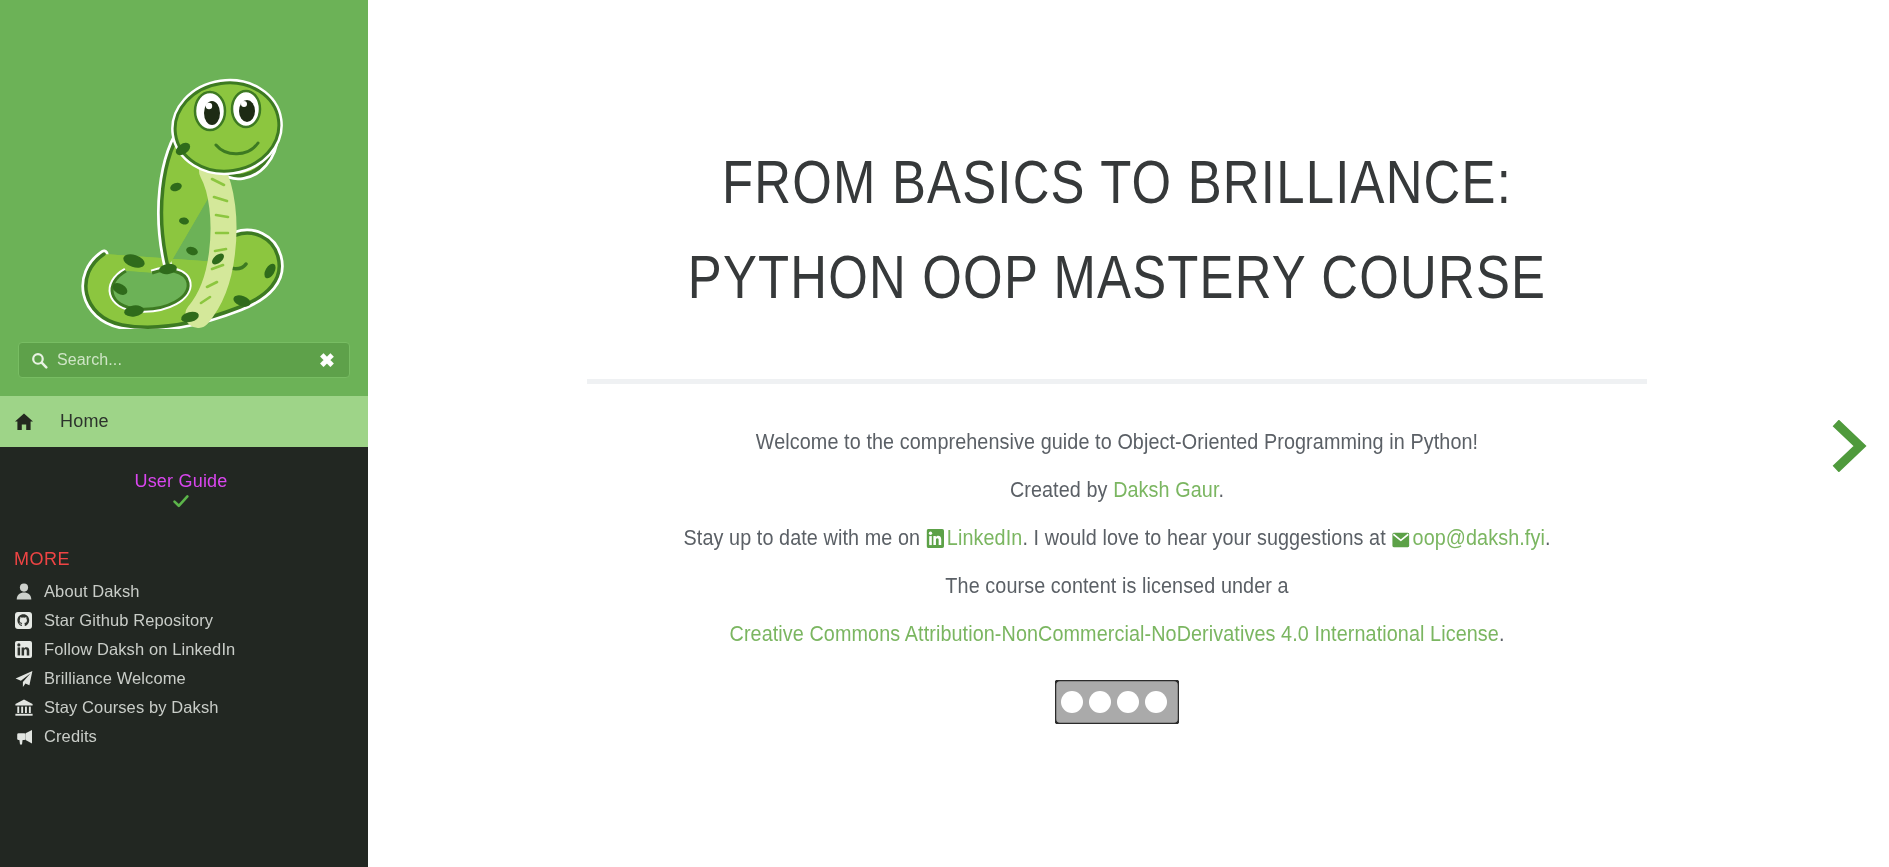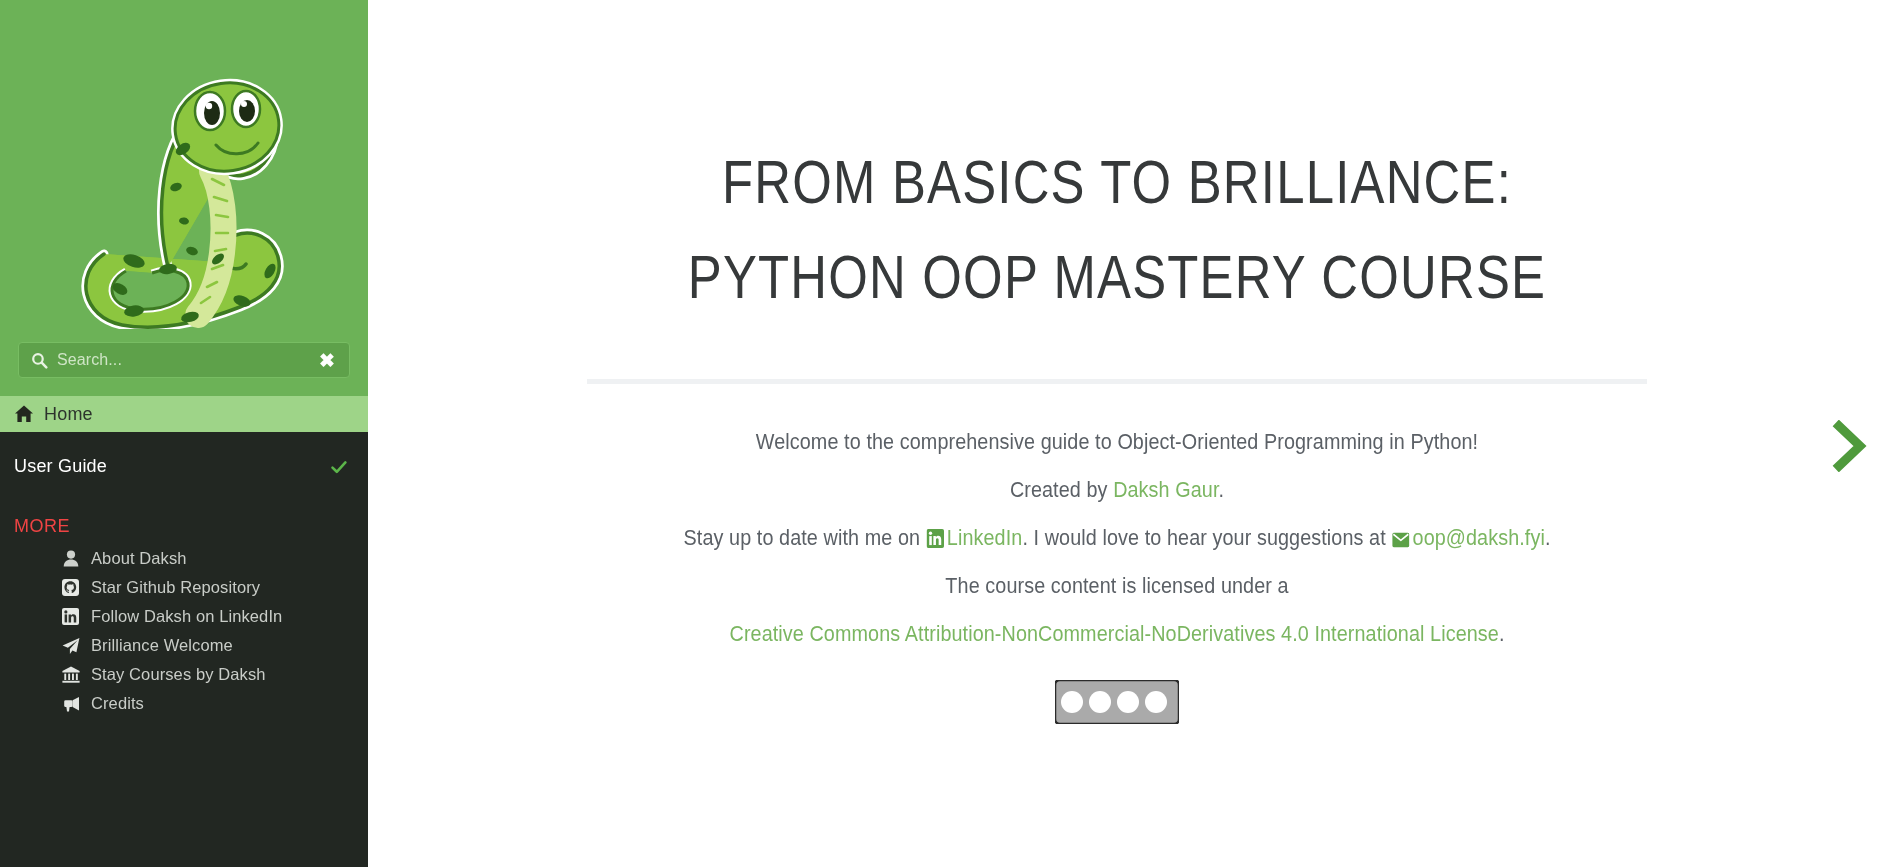--- a/index.html
+++ b/index.html
@@ -54,39 +54,41 @@
   .search-clear {
     width: 20px; height: 20px; flex: 0 0 20px;
     display: flex; align-items: center; justify-content: center;
     color: #ffffff; font-size: 19px; font-weight: bold; line-height: 1;
     cursor: pointer; background: none; border: none;
     font-family: "Liberation Sans", sans-serif;
   }
 
   .nav-active {
     background: #9ed488;
-    height: 36px;
+    height: 51px;
     display: flex; align-items: center;
     padding: 0 14px;
     color: #232823;
+    gap: 16px;
   }
   .nav-active .home-icon { width: 20px; height: 20px; margin-right: 10px; flex:0 0 20px; }
   .nav-active .lbl {
     font-size: 18px; font-weight: 300; color: #2c332c;
     letter-spacing: 0.2px;
   }
 
   .sb-dark { padding-top: 10px; }
 
   .nav-section-item {
     display: flex; align-items: center; justify-content: space-between;
     padding: 14px 20px 14px 14px;
-    color: #ffffff;
+    color: #d946ef;
     font-size: 18px; font-weight: 300;
     letter-spacing: 0.2px;
+    flex-direction: column;
   }
   .check-icon { width: 18px; height: 18px; flex: 0 0 18px; }
 
   .more-head {
     color: #ef4444;
     font-size: 25px;
     font-weight: 300;
     font-variant: small-caps;
     text-transform: lowercase;
     padding: 18px 14px 6px 14px;
@@ -97,21 +99,20 @@
   .more-list { padding-bottom: 6px; }
   .more-item {
     display: flex; align-items: center;
     padding: 4px 14px;
     height: 29px;
     color: #c9cdc8;
     font-size: 16.5px;
     font-weight: 300;
     letter-spacing: 0.1px;
     text-decoration: none;
-    margin-left: 47px;
   }
   .more-item .mi-icon {
     width: 19px; height: 19px; flex: 0 0 19px;
     margin-right: 11px;
     display: flex; align-items: center; justify-content: center;
   }
 
   
   .main {
     flex: 1 1 auto;

